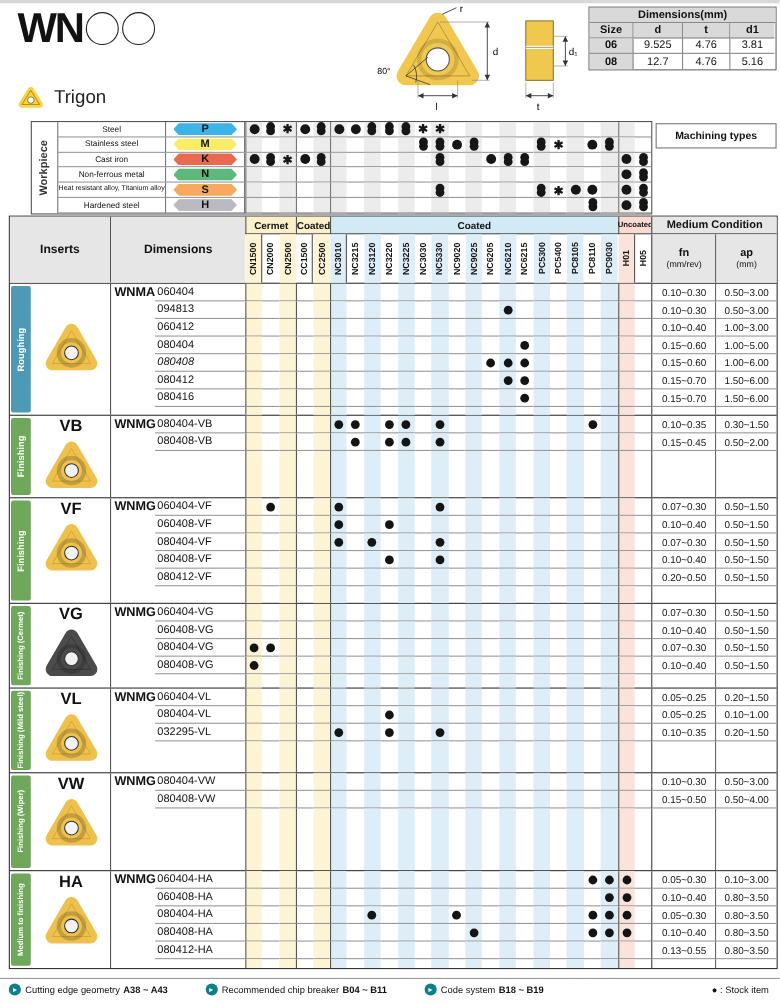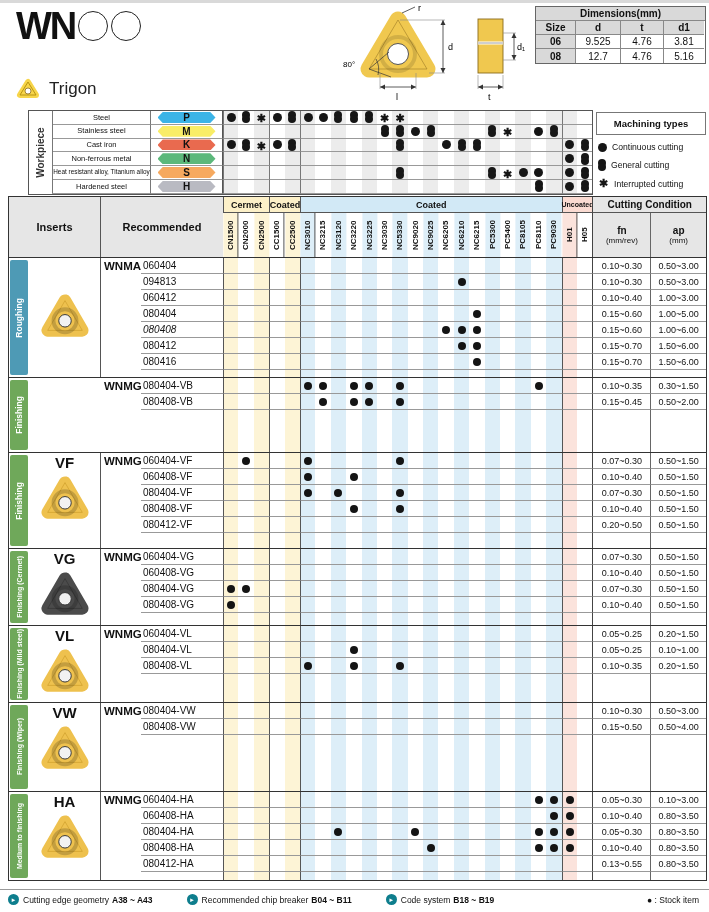--- a/index.html
+++ b/index.html
@@ -427,45 +427,31 @@
         <span class="sym-c"></span>
       </div>
       <div class="wp-cell" style="grid-column: 27;">
         <span class="sym-g"></span>
       </div>
     </div>
 </div>
 
 <div class="legend">
   <div class="leg-title">Machining types</div>
-  <div id="leg-items">
-      <div class="leg-item">
-        <span class="sym-c"></span>
-        <span>Continuous cutting</span>
-      </div>
-      <div class="leg-item">
-        <span class="sym-g"></span>
-        <span>General cutting</span>
-      </div>
-      <div class="leg-item">
-        <span class="sym-i"></span>
-        <span>Interrupted cutting</span>
-      </div>
-    </div>
 </div>
 
 <div class="maintable">
   <div class="cols hdr" id="tbl-header">
       <div class="hcell h-gray" style="grid-area: 1 / 1 / span 2 / span 2; border-right: 1px solid rgb(85, 85, 85);">Inserts</div>
-      <div class="hcell h-gray" style="grid-area: 1 / 3 / span 2 / span 2;">Recommended</div>
+      <div class="hcell h-gray" style="grid-area: 1 / 3 / span 2 / span 2;">Dimensions</div>
       <div class="hcell h-group bg-tan" style="grid-area: 1 / 5 / auto / span 3;">Cermet</div>
       <div class="hcell h-group bg-tan" style="grid-area: 1 / 8 / auto / span 2;">Coated</div>
       <div class="hcell h-group bg-blue" style="grid-area: 1 / 10 / auto / span 17;">Coated</div>
       <div class="hcell h-group bg-pink tiny" style="grid-area: 1 / 27 / auto / span 2;">Uncoated</div>
-      <div class="hcell h-gray" style="grid-area: 1 / 29 / auto / span 2; font-size: 10px; border-left: 1.4px solid rgb(68, 68, 68); border-bottom: 1px solid rgb(85, 85, 85);">Cutting Condition</div>
+      <div class="hcell h-gray" style="grid-area: 1 / 29 / auto / span 2; font-size: 10px; border-left: 1.4px solid rgb(68, 68, 68); border-bottom: 1px solid rgb(85, 85, 85);">Medium Condition</div>
       <div class="hcell vlab st-tan gb" style="grid-area: 2 / 5;">CN1500</div>
       <div class="hcell vlab" style="grid-area: 2 / 6;">CN2000</div>
       <div class="hcell vlab st-tan" style="grid-area: 2 / 7;">CN2500</div>
       <div class="hcell vlab  gb" style="grid-area: 2 / 8;">CC1500</div>
       <div class="hcell vlab st-tan" style="grid-area: 2 / 9;">CC2500</div>
       <div class="hcell vlab st-blue gb" style="grid-area: 2 / 10;">NC3010</div>
       <div class="hcell vlab" style="grid-area: 2 / 11;">NC3215</div>
       <div class="hcell vlab st-blue" style="grid-area: 2 / 12;">NC3120</div>
       <div class="hcell vlab" style="grid-area: 2 / 13;">NC3220</div>
       <div class="hcell vlab st-blue" style="grid-area: 2 / 14;">NC3225</div>
@@ -735,20 +721,29 @@
         <div class="bcell sp" style="grid-area: 8 / 25;"></div>
         <div class="bcell sp st-blue" style="grid-area: 8 / 26;"></div>
         <div class="bcell sp st-pink gb" style="grid-area: 8 / 27;"></div>
         <div class="bcell sp" style="grid-area: 8 / 28;"></div>
         <div class="cond fnb sp" style="grid-area: 8 / 29;"></div>
         <div class="cond apb sp" style="grid-area: 8 / 30;"></div>
       </div>
       <div class="cols section" style="grid-template-rows: repeat(2, 16px) 42px;">
         <div class="catbar" style="grid-area: 1 / 1 / span 3; background: rgb(111, 168, 90);">
           <span>Finishing</span>
+        </div>
+        <div class="insert-cell" style="grid-area: 1 / 2 / span 3;">
+          <div class="sec-label">VB</div>
+          <div style="margin-top: 3px;"><svg width="52" height="48" viewBox="0 0 54 50">
+              <polygon points="27,9 9,40 45,40" fill="#eec14e" stroke="#eec14e" stroke-width="13" stroke-linejoin="round"></polygon>
+              <polygon points="27,9 9,40 45,40" fill="none" stroke="#b5860f" stroke-width="0.8" stroke-linejoin="round" opacity="0.5"></polygon>
+              <circle cx="27" cy="30" r="12" fill="none" stroke="rgba(0,0,0,0.18)" stroke-width="4"></circle>
+              <circle cx="27" cy="30" r="6.5" fill="#f2f2f2" stroke="#333" stroke-width="1"></circle>
+            </svg></div>
         </div>
         <div class="prefix-cell" style="grid-area: 1 / 3 / span 3;">WNMG</div>
         <div class="size-cell" style="grid-area: 1 / 4;">080404-VB</div>
         <div class="bcell st-tan gb" style="grid-area: 1 / 5;"></div>
         <div class="bcell" style="grid-area: 1 / 6;"></div>
         <div class="bcell st-tan" style="grid-area: 1 / 7;"></div>
         <div class="bcell  gb" style="grid-area: 1 / 8;"></div>
         <div class="bcell st-tan" style="grid-area: 1 / 9;"></div>
         <div class="bcell st-blue gb" style="grid-area: 1 / 10;">
           <div class="dot"></div>
@@ -1262,21 +1257,21 @@
         <div class="bcell" style="grid-area: 2 / 21;"></div>
         <div class="bcell st-blue" style="grid-area: 2 / 22;"></div>
         <div class="bcell" style="grid-area: 2 / 23;"></div>
         <div class="bcell st-blue" style="grid-area: 2 / 24;"></div>
         <div class="bcell" style="grid-area: 2 / 25;"></div>
         <div class="bcell st-blue" style="grid-area: 2 / 26;"></div>
         <div class="bcell st-pink gb" style="grid-area: 2 / 27;"></div>
         <div class="bcell" style="grid-area: 2 / 28;"></div>
         <div class="cond fnb" style="grid-area: 2 / 29;">0.05~0.25</div>
         <div class="cond apb" style="grid-area: 2 / 30;">0.10~1.00</div>
-        <div class="size-cell" style="grid-area: 3 / 4;">080408-VL</div>
+        <div class="size-cell" style="grid-area: 3 / 4;">032295-VL</div>
         <div class="bcell st-tan gb" style="grid-area: 3 / 5;"></div>
         <div class="bcell" style="grid-area: 3 / 6;"></div>
         <div class="bcell st-tan" style="grid-area: 3 / 7;"></div>
         <div class="bcell  gb" style="grid-area: 3 / 8;"></div>
         <div class="bcell st-tan" style="grid-area: 3 / 9;"></div>
         <div class="bcell st-blue gb" style="grid-area: 3 / 10;">
           <div class="dot"></div>
         </div>
         <div class="bcell" style="grid-area: 3 / 11;"></div>
         <div class="bcell st-blue" style="grid-area: 3 / 12;"></div>

